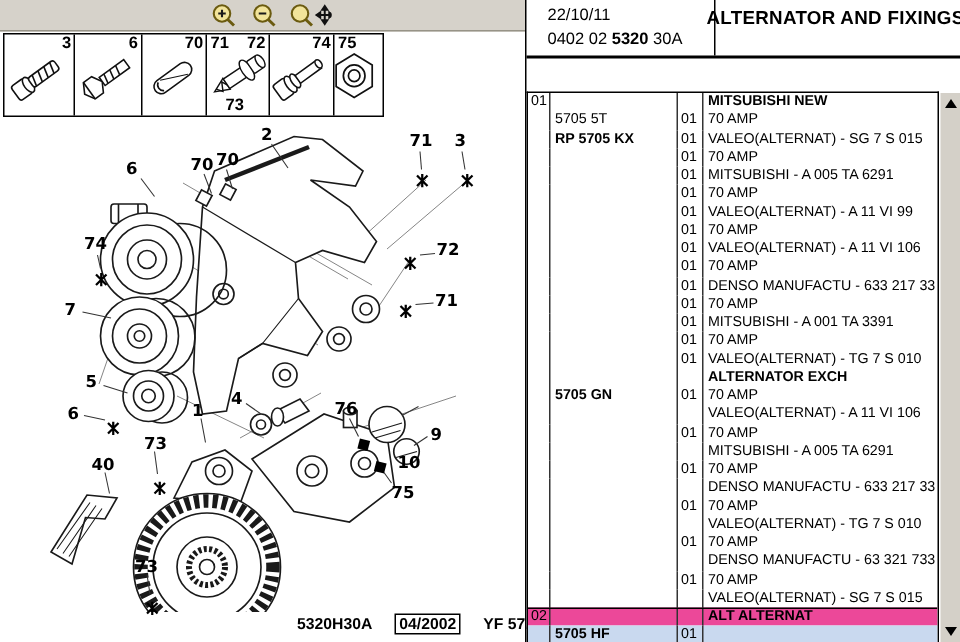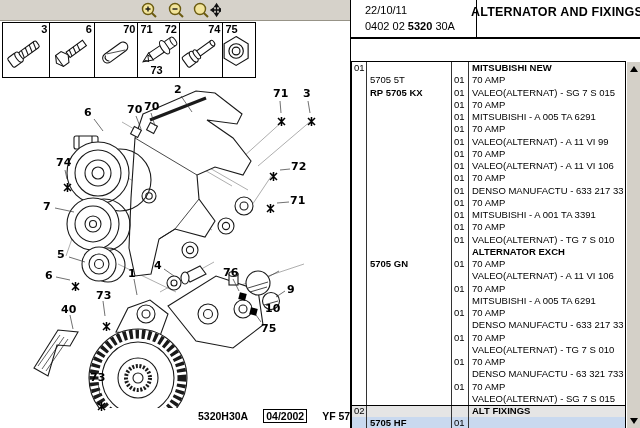--- a/index.html
+++ b/index.html
@@ -524,25 +524,25 @@
     <span class="c-ref"></span>
     <span class="c-qty">01</span>
     <span class="c-desc">70 AMP</span>
   </div>
       <div class="trow">
     <span class="c-item"></span>
     <span class="c-ref"></span>
     <span class="c-qty"></span>
     <span class="c-desc">VALEO(ALTERNAT) - SG 7 S 015</span>
   </div>
-      <div class="trow hl" style="background: #e5e5e5;">
+      <div class="trow hl" style="background: #ec4899;">
     <span class="c-item">02</span>
     <span class="c-ref"></span>
     <span class="c-qty"></span>
-    <span class="c-desc b">ALT FIXINGS</span>
+    <span class="c-desc b">ALT ALTERNAT</span>
   </div>
       <div class="trow hl" style="background: rgb(201, 217, 239);">
     <span class="c-item"></span>
     <span class="c-ref b">5705 HF</span>
     <span class="c-qty">01</span>
     <span class="c-desc"></span>
   </div>
     </div>
   <div id="secline" style="top: 343px;"></div>
 </div>

